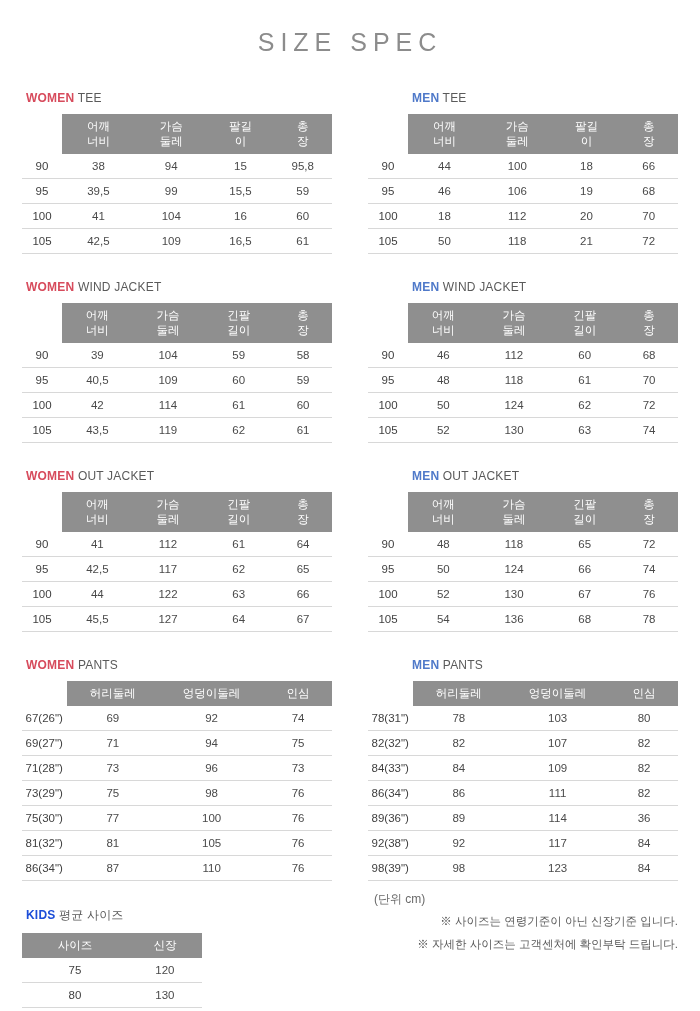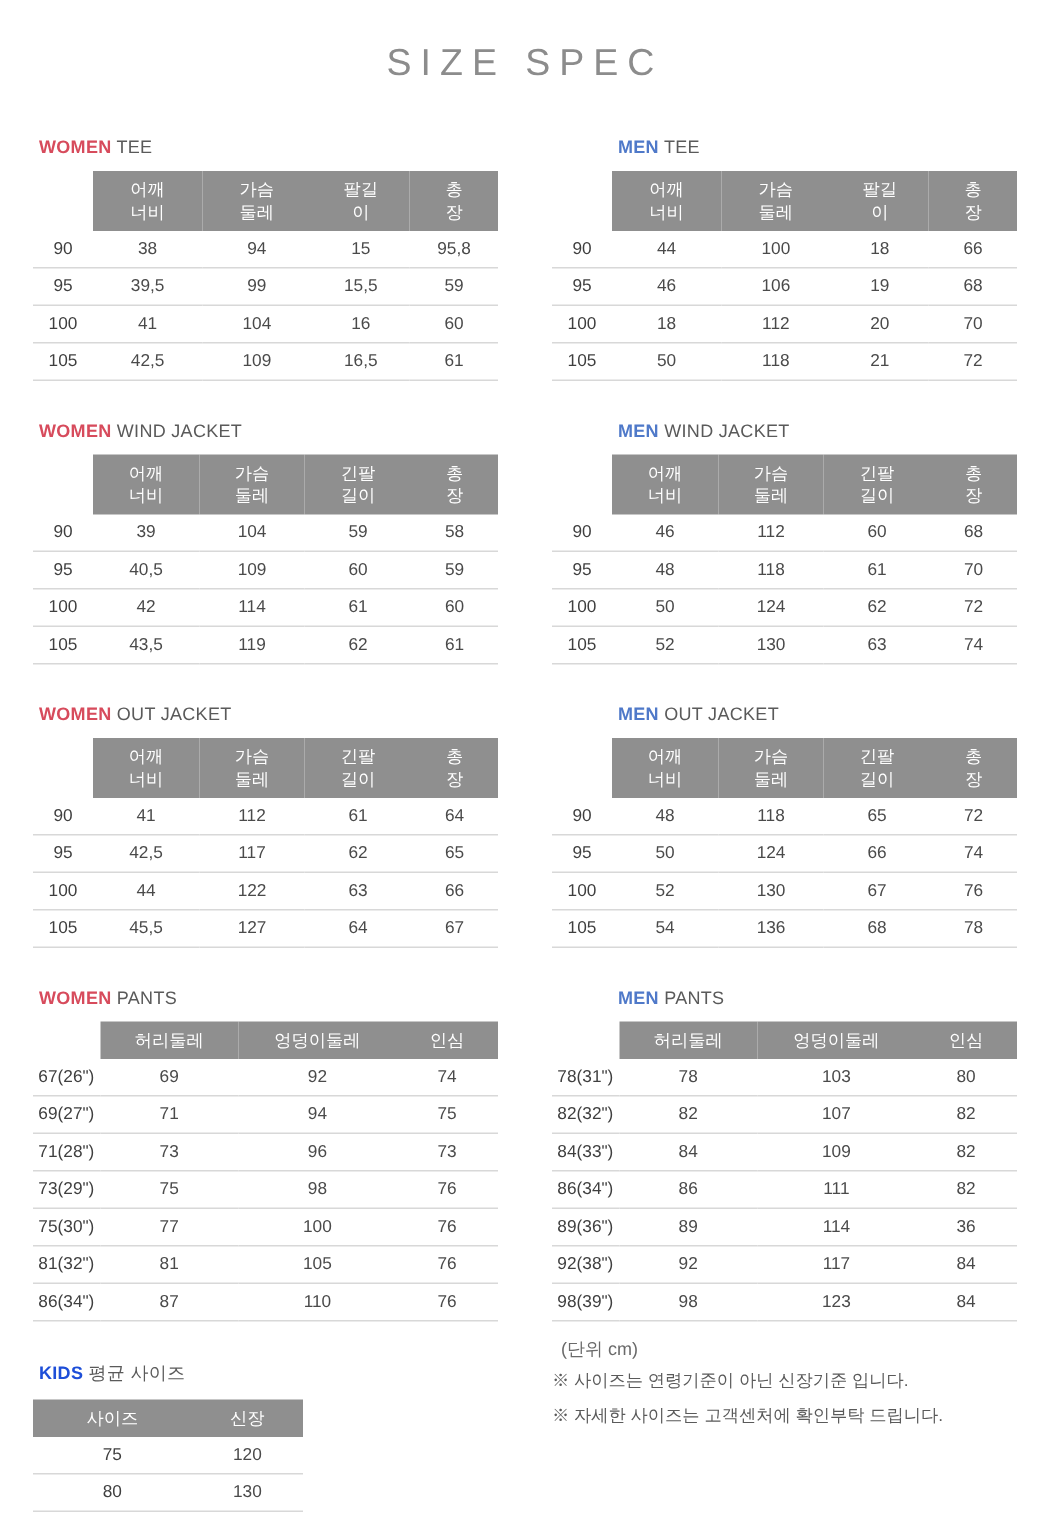--- a/index.html
+++ b/index.html
@@ -95,20 +95,21 @@
   .unit {
     font-size: 12px;
     color: #6a6a6a;
     margin: 10px 0 0 6px;
   }
   .notes {
     font-size: 11.5px;
     color: #5a5a5a;
     line-height: 2.0;
     margin-top: 2px;
+    text-align: right;
   }
 </style>
 </head>
 <body>
 
 <div class="page">
 
   <h1 class="page-title">SIZE SPEC</h1>
 
   <div class="columns">

